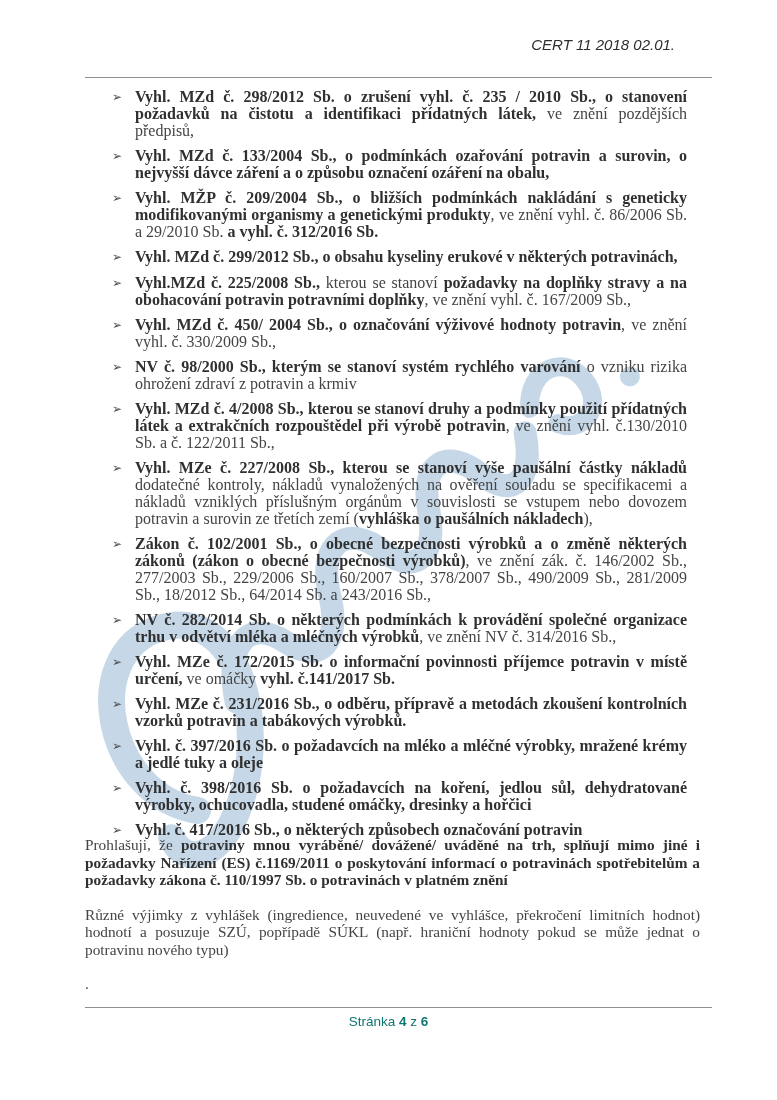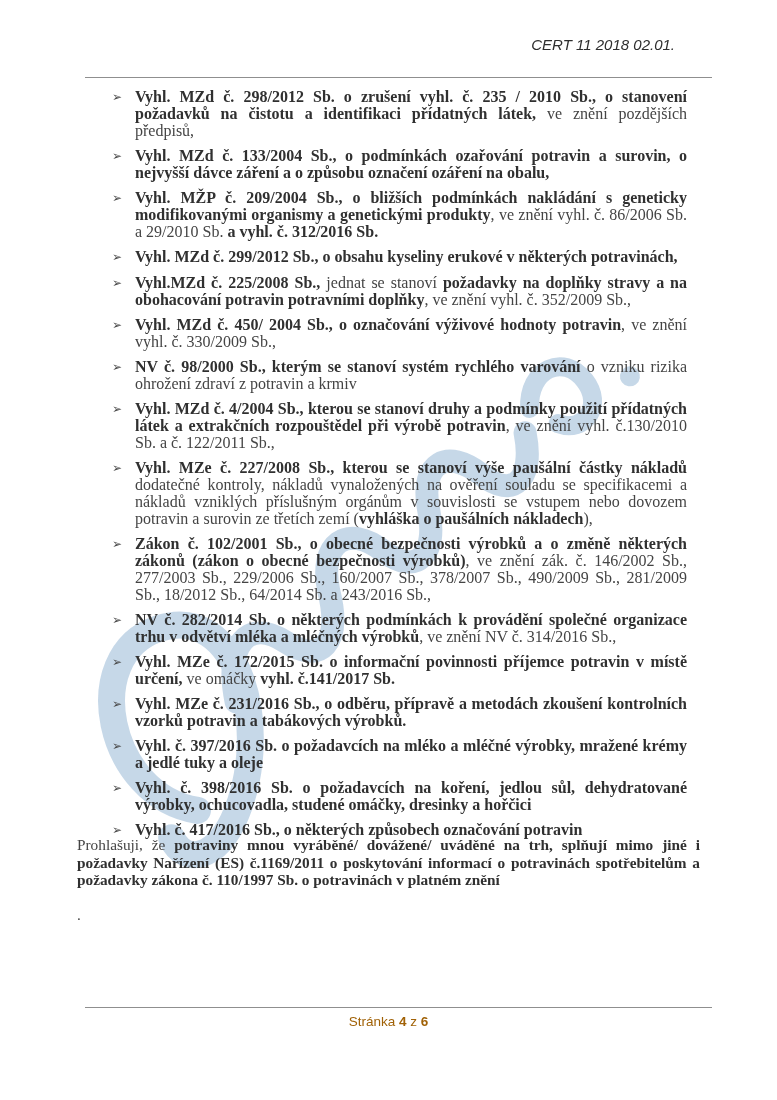--- a/index.html
+++ b/index.html
@@ -24,25 +24,25 @@
     flex:0 0 23px;font-size:12px;color:#4a4a4a;line-height:17px;
     font-family:"DejaVu Sans",sans-serif;padding-top:1px;
   }
   .txt{
     flex:1;font-size:16px;line-height:17px;text-align:justify;color:#444444;
   }
   .txt .b, .para .b{font-weight:bold;color:#303030;}
   #paras{position:absolute;top:836px;left:77px;width:623px;}
   .para{
     font-size:15.3px;line-height:17.5px;text-align:justify;color:#444444;
-    margin:0 0 17px 0;
+    margin:0 0 17px 8px;
   }
   .ftr{
     position:absolute;top:1014px;left:0;width:777px;text-align:center;
-    font-family:"Liberation Sans",sans-serif;font-size:13.5px;color:#a16207;
+    font-family:"Liberation Sans",sans-serif;font-size:13.5px;color:#0f766e;
   }
   .ftr .b{font-weight:bold;}
 </style>
 </head>
 <body>
 
 <div id="page">
 
   <svg id="wm" viewBox="0 0 740 620" aria-hidden="true">
     <g transform="rotate(-36 370 310)" fill="none" stroke-linecap="round" opacity="0.8">
@@ -70,33 +70,33 @@
         <div class="item">
           <span class="bullet">➢</span>
           <div class="txt"><span class="b">Vyhl. MŽP č. 209/2004 Sb., o bližších podmínkách nakládání s geneticky modifikovanými organismy a genetickými produkty</span><span>, ve znění vyhl. č. 86/2006 Sb. a 29/2010 Sb. </span><span class="b">a vyhl. č. 312/2016 Sb.</span></div>
         </div>
         <div class="item">
           <span class="bullet">➢</span>
           <div class="txt"><span class="b">Vyhl. MZd č. 299/2012 Sb., o obsahu kyseliny erukové v některých potravinách,</span></div>
         </div>
         <div class="item">
           <span class="bullet">➢</span>
-          <div class="txt"><span class="b">Vyhl.MZd č. 225/2008 Sb., </span><span>jednat se stanoví </span><span class="b">požadavky na doplňky stravy a na obohacování potravin potravními doplňky</span><span>, ve znění vyhl. č. 352/2009 Sb.,</span></div>
+          <div class="txt"><span class="b">Vyhl.MZd č. 225/2008 Sb., </span><span>kterou se stanoví </span><span class="b">požadavky na doplňky stravy a na obohacování potravin potravními doplňky</span><span>, ve znění vyhl. č. 167/2009 Sb.,</span></div>
         </div>
         <div class="item">
           <span class="bullet">➢</span>
           <div class="txt"><span class="b">Vyhl. MZd č. 450/ 2004 Sb., o označování výživové hodnoty potravin</span><span>, ve znění vyhl. č. 330/2009 Sb.,</span></div>
         </div>
         <div class="item">
           <span class="bullet">➢</span>
           <div class="txt"><span class="b">NV č. 98/2000 Sb., kterým se stanoví systém rychlého varování </span><span>o vzniku rizika ohrožení zdraví z potravin a krmiv</span></div>
         </div>
         <div class="item">
           <span class="bullet">➢</span>
-          <div class="txt"><span class="b">Vyhl. MZd č. 4/2004 Sb., kterou se stanoví druhy a podmínky použití přídatných látek a extrakčních rozpouštědel při výrobě potravin</span><span>, ve znění vyhl. č.130/2010 Sb. a č. 122/2011 Sb.,</span></div>
+          <div class="txt"><span class="b">Vyhl. MZd č. 4/2008 Sb., kterou se stanoví druhy a podmínky použití přídatných látek a extrakčních rozpouštědel při výrobě potravin</span><span>, ve znění vyhl. č.130/2010 Sb. a č. 122/2011 Sb.,</span></div>
         </div>
         <div class="item">
           <span class="bullet">➢</span>
           <div class="txt"><span class="b">Vyhl. MZe č. 227/2008 Sb., kterou se stanoví výše paušální částky nákladů </span><span>dodatečné kontroly, nákladů vynaložených na ověření souladu se specifikacemi a nákladů vzniklých příslušným orgánům v souvislosti se vstupem nebo dovozem potravin a surovin ze třetích zemí (</span><span class="b">vyhláška o paušálních nákladech</span><span>),</span></div>
         </div>
         <div class="item">
           <span class="bullet">➢</span>
           <div class="txt"><span class="b">Zákon č. 102/2001 Sb., o obecné bezpečnosti výrobků a o změně některých zákonů (zákon o obecné bezpečnosti výrobků)</span><span>, ve znění zák. č. 146/2002 Sb., 277/2003 Sb., 229/2006 Sb., 160/2007 Sb., 378/2007 Sb., 490/2009 Sb., 281/2009 Sb., 18/2012 Sb., 64/2014 Sb. a 243/2016 Sb.,</span></div>
         </div>
         <div class="item">
@@ -120,20 +120,21 @@
           <div class="txt"><span class="b">Vyhl. č. 398/2016 Sb. o požadavcích na koření, jedlou sůl, dehydratované výrobky, ochucovadla, studené omáčky, dresinky a hořčici</span></div>
         </div>
         <div class="item">
           <span class="bullet">➢</span>
           <div class="txt"><span class="b">Vyhl. č. 417/2016 Sb., o některých způsobech označování potravin</span></div>
         </div>
       </div>
 
     <div id="paras">
         <p class="para"><span>Prohlašuji, že </span><span class="b">potraviny mnou vyráběné/ dovážené/ uváděné na trh, splňují mimo jiné i požadavky Nařízení (ES) č.1169/2011 o poskytování informací o potravinách spotřebitelům a požadavky zákona č. 110/1997 Sb. o potravinách v platném znění</span></p>
+        <p class="para"><span>Různé výjimky z vyhlášek (ingredience, neuvedené ve vyhlášce, překročení limitních hodnot) hodnotí a posuzuje SZÚ, popřípadě SÚKL (např. hraniční hodnoty pokud se může jednat o potravinu nového typu)</span></p>
         <p class="para"><span>.</span></p>
       </div>
 
     <div class="rule" id="rule-bottom"></div>
 
     <div class="ftr"><span>Stránka </span><span class="b">4</span><span> z </span><span class="b">6</span></div>
   </div>
 </div>
 
 </body></html>

